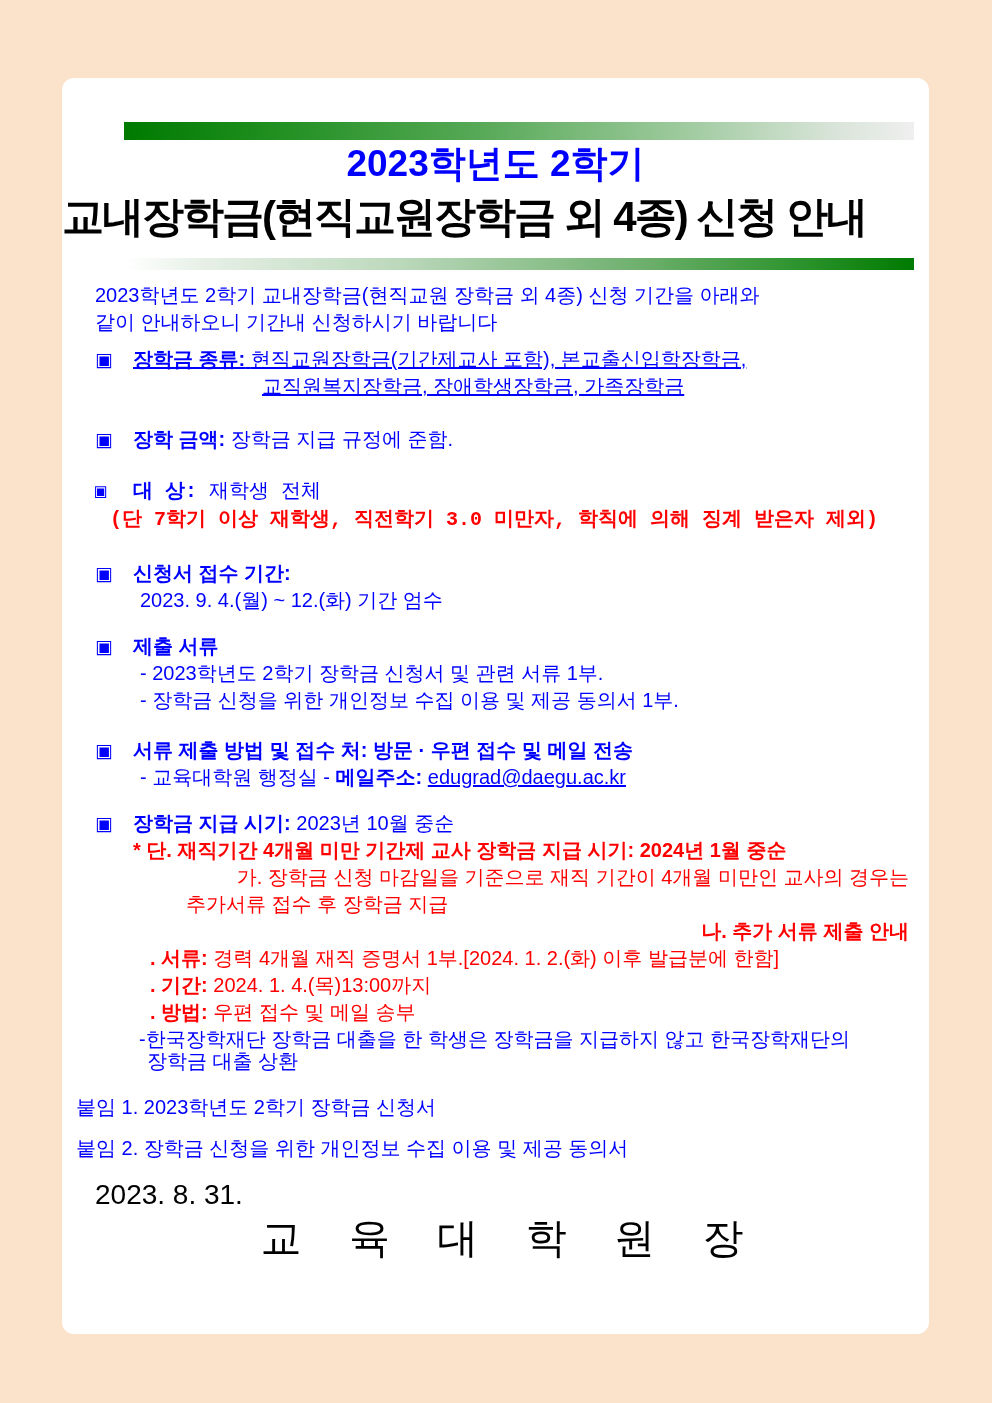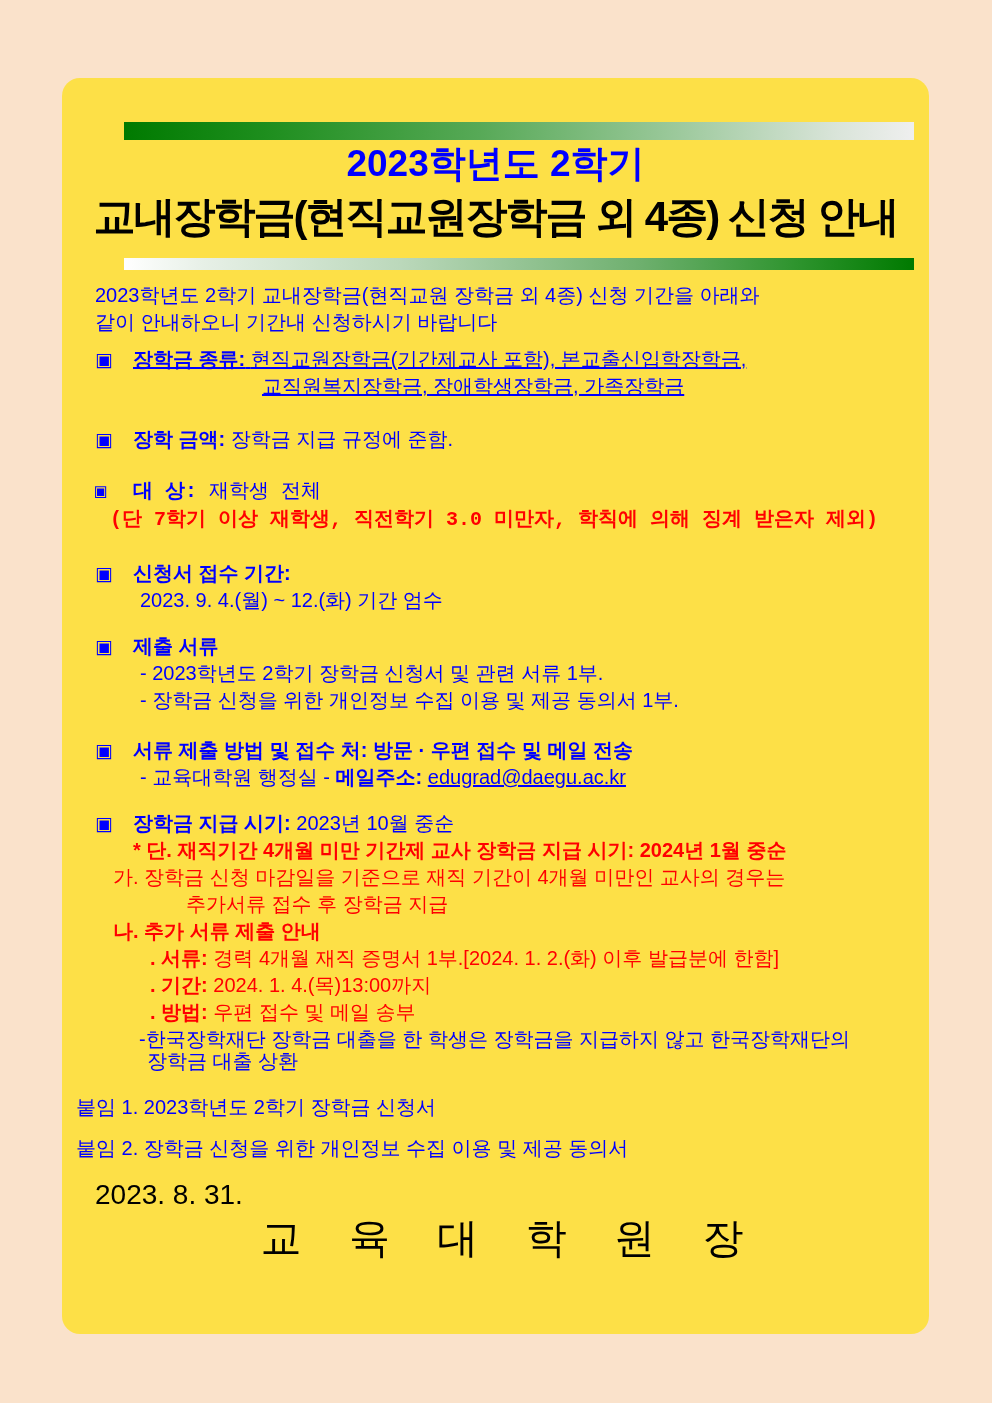--- a/index.html
+++ b/index.html
@@ -4,54 +4,54 @@
 <style>
   html,body{margin:0;padding:0;}
   body{
     width:992px;height:1403px;
     background:#FAE2CB;
     font-family:"Liberation Sans","DejaVu Sans",sans-serif;
     position:relative;
   }
   .card{
     position:absolute;left:62px;top:78px;width:867px;height:1256px;
-    background:#fde047;border-radius:18px;
+    background:#ffffff;border-radius:12px;
   }
   .bar{position:absolute;left:62px;width:790px;}
   .bar-top{
     top:44px;height:18px;
     background:linear-gradient(90deg,#007A00 0%,#1E8E1E 18%,#57A957 45%,#9CC99C 70%,#D9E4D9 90%,#EFEFEF 100%);
   }
   .bar-bottom{
     top:180px;height:12px;
     background:linear-gradient(90deg,#FFFFFF 0%,#E7F0E7 10%,#BBD8BB 35%,#6FB06F 65%,#2E942E 85%,#007A00 100%);
   }
   .title1{
     position:absolute;top:64px;left:0;right:0;text-align:center;
     color:#0000FF;font-weight:bold;font-size:37px;line-height:44px;
   }
   .title2{
-    position:absolute;top:112px;left:0;right:0;text-align:center;
+    position:absolute;top:112px;left:0;right:0;
     color:#000000;font-weight:bold;font-size:42px;line-height:54px;letter-spacing:-2px;
     white-space:nowrap;
   }
   .body{
     position:absolute;left:33px;right:20px;top:202px;
     font-size:20px;line-height:27px;
   }
   .blue{color:#0000FF;}
   .red{color:#FF0000;}
   .b{font-weight:bold;}
   .line{white-space:nowrap;}
   .bullet{display:inline-block;width:38px;font-size:19px;}
   .intro{margin-top:2px;}
   .mt24{margin-top:10px;text-decoration:underline;} .mt26{margin-top:26px;} .mt25{margin-top:25px;font-family:Liberation Mono, monospace;}
   .mt27{margin-top:27px;} .mt19{margin-top:19px;} .mt23{margin-top:23px;}
   .mt22{margin-top:22px;} .mt14{margin-top:14px;}
-  .pl15{padding-left:15px;} .pl18{padding-left:18px;} .pl27{padding-left:27px;}
+  .pl15{padding-left:15px;} .pl18{padding-left:18px;text-align:right;} .pl27{padding-left:27px;}
   .pl38{padding-left:38px;} .pl44{padding-left:44px;} .pl45{padding-left:45px;}
   .pl52{padding-left:52px;} .pl55{padding-left:55px;} .pl91{padding-left:91px;}
   .pl167{padding-left:167px;}
   .tight{line-height:22px;}
   .attach{margin-left:-19px;}
   .date-line{margin-top:16px;color:#000;font-size:28px;line-height:34px;}
   .sign-line{margin-top:4px;text-align:center;color:#000;font-size:41px;line-height:44px;word-spacing:36px;white-space:nowrap;}
   a.email{color:#0000FF;}
 </style>
 </head>

